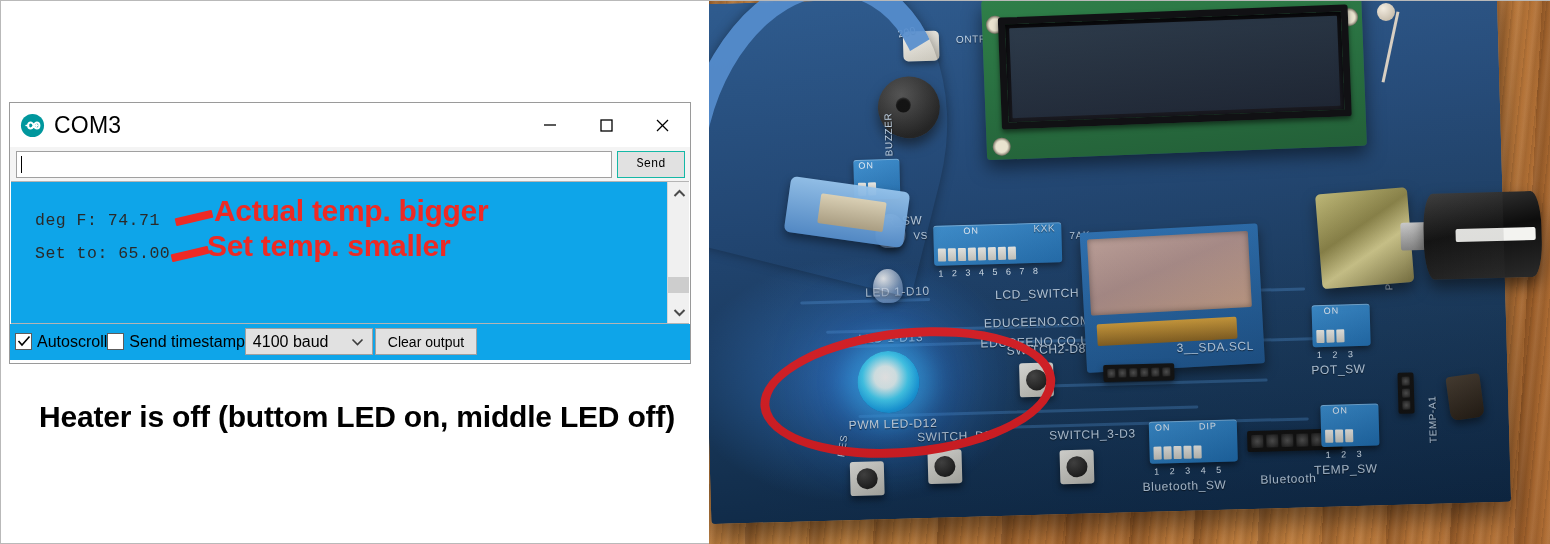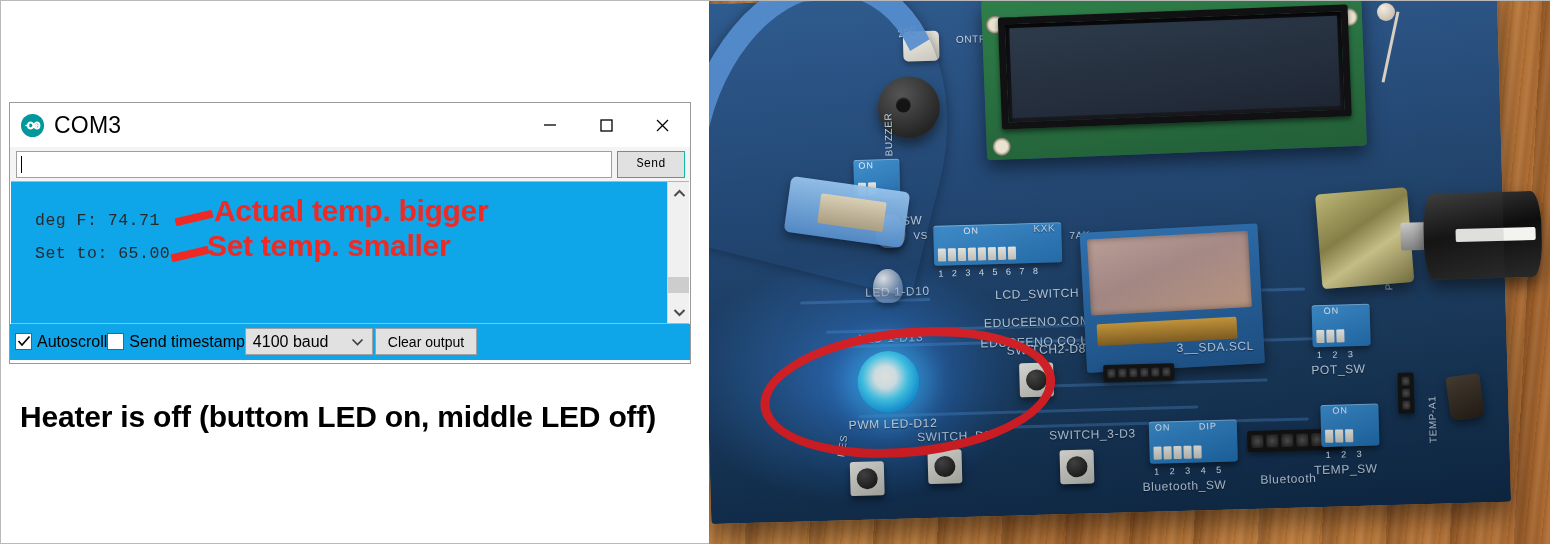--- a/index.html
+++ b/index.html
@@ -170,21 +170,21 @@
     background: #ee2a24;
     height: 8px; width: 38px;
     border-radius: 1px;
   }
   #dash-actual { left: 174px; top: 213px; transform: rotate(-13deg); }
   #dash-set    { left: 170px; top: 249px; transform: rotate(-13deg); }
 
   
   #caption {
     position: absolute;
-    left: 19px; top: 396px;
+    left: 38px; top: 396px;
     width: 640px;
     font-size: 30px; font-weight: bold;
     color: #000; line-height: 40px;
     letter-spacing: -.2px;
   }
 
   
   #photo {
     position: absolute;
     left: 708px; top: 0;

